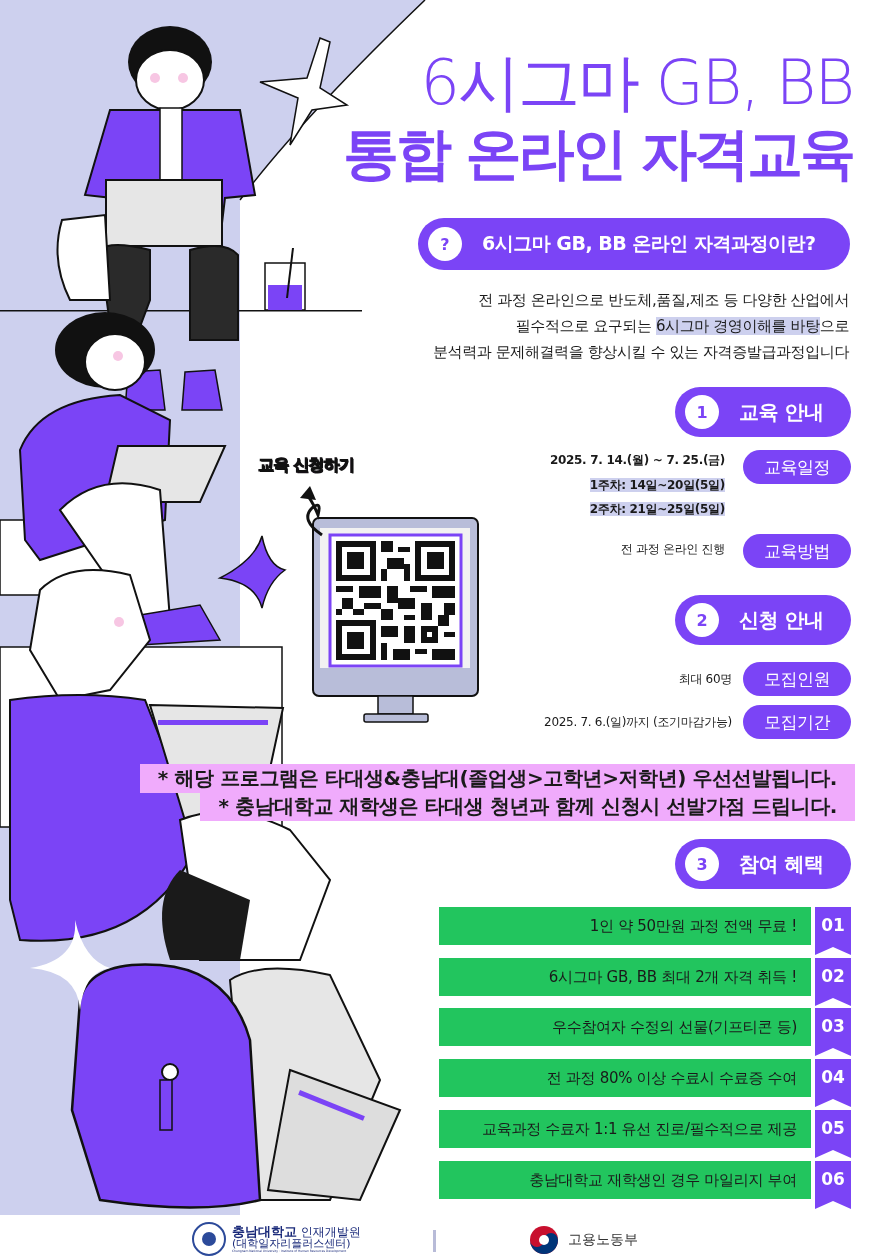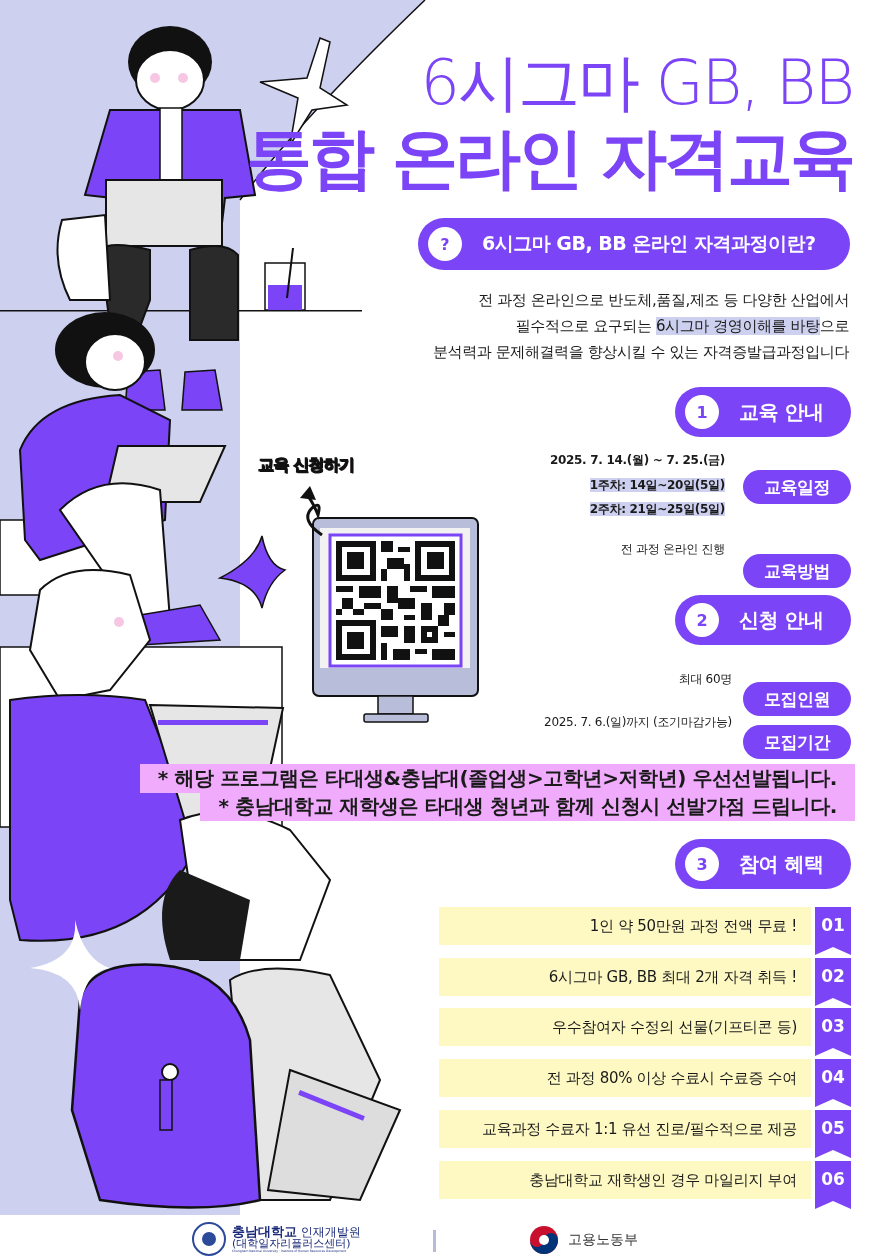--- a/index.html
+++ b/index.html
@@ -9,21 +9,21 @@
   .bg-shape { position: absolute; left: 0; top: 0; width: 891px; height: 1260px; pointer-events: none; }
 
   
   .title-line1 {
     position: absolute; right: 38px; top: 52px;
     font-size: 62px; font-weight: 300; color: #7b44f6; letter-spacing: -2px;
     white-space: nowrap; line-height: 1;
   }
   .title-line2 {
     position: absolute; right: 38px; top: 126px;
-    font-size: 66px; font-weight: 900; color: #7b44f6; letter-spacing: -3px;
+    font-size: 56px; font-weight: 900; color: #7b44f6; letter-spacing: -3px;
     white-space: nowrap; line-height: 1;
   }
 
   
   .pill {
     position: absolute; background: #7b44f6; color: #fff; border-radius: 30px;
     display: flex; align-items: center; white-space: nowrap;
   }
   .pill .num {
     width: 34px; height: 34px; border-radius: 50%; background: #fff; color: #7b44f6;
@@ -36,37 +36,37 @@
   .q-pill .label { font-size: 19px; letter-spacing: -0.5px; }
 
   .sec-pill { height: 50px; padding-left: 10px; right: 40px; }
   .sec-pill .label { font-size: 20px; letter-spacing: -0.5px; }
   .sec1 { top: 387px; width: 176px; }
   .sec2 { top: 595px; width: 176px; }
   .sec3 { top: 839px; width: 176px; }
 
   .tag-pill {
     position: absolute; right: 40px; height: 34px; width: 108px; border-radius: 18px;
-    background: #7b44f6; color: #fff; font-weight: 700; font-size: 17px;
-    display: flex; align-items: center; justify-content: center; letter-spacing: -0.5px; margin-top: 20px;
+    background: #7b44f6; color: #fff; font-weight: 400; font-size: 17px;
+    display: flex; align-items: center; justify-content: center; letter-spacing: -0.5px;
   }
 
   
   .intro { position: absolute; right: 42px; top: 287px; text-align: right; font-size: 15px; line-height: 26px; letter-spacing: -0.4px; font-weight: 500; }
   .hl { background: #cdd0ee; }
 
   .info-text { position: absolute; font-size: 12px; text-align: right; letter-spacing: -0.3px; white-space: nowrap; }
   .info-text.bold { font-weight: 700; }
 
   
   .note { position: absolute; right: 36px; font-size: 20px; font-weight: 700; background: #f0abfc; padding: 1px 18px; letter-spacing: -0.4px; white-space: nowrap; }
 
   
   .benefit {
-    position: absolute; left: 439px; width: 372px; height: 38px; background: #fef9c3;
+    position: absolute; left: 439px; width: 372px; height: 38px; background: #22c55e;
     display: flex; align-items: center; justify-content: flex-end; padding-right: 14px;
     font-size: 15px; letter-spacing: -0.3px; white-space: nowrap;
   }
   .ribbon { position: absolute; left: 815px; width: 36px; height: 48px; }
   .ribbon-num { position: absolute; left: 0; top: 8px; width: 36px; text-align: center; color: #fff; font-weight: 800; font-size: 17px; }
 
   
   .apply-label {
     position: absolute; left: 258px; top: 455px; font-size: 16px; font-weight: 900; color: #701a75;
     -webkit-text-stroke: 1px #111; letter-spacing: -0.8px; white-space: nowrap;

